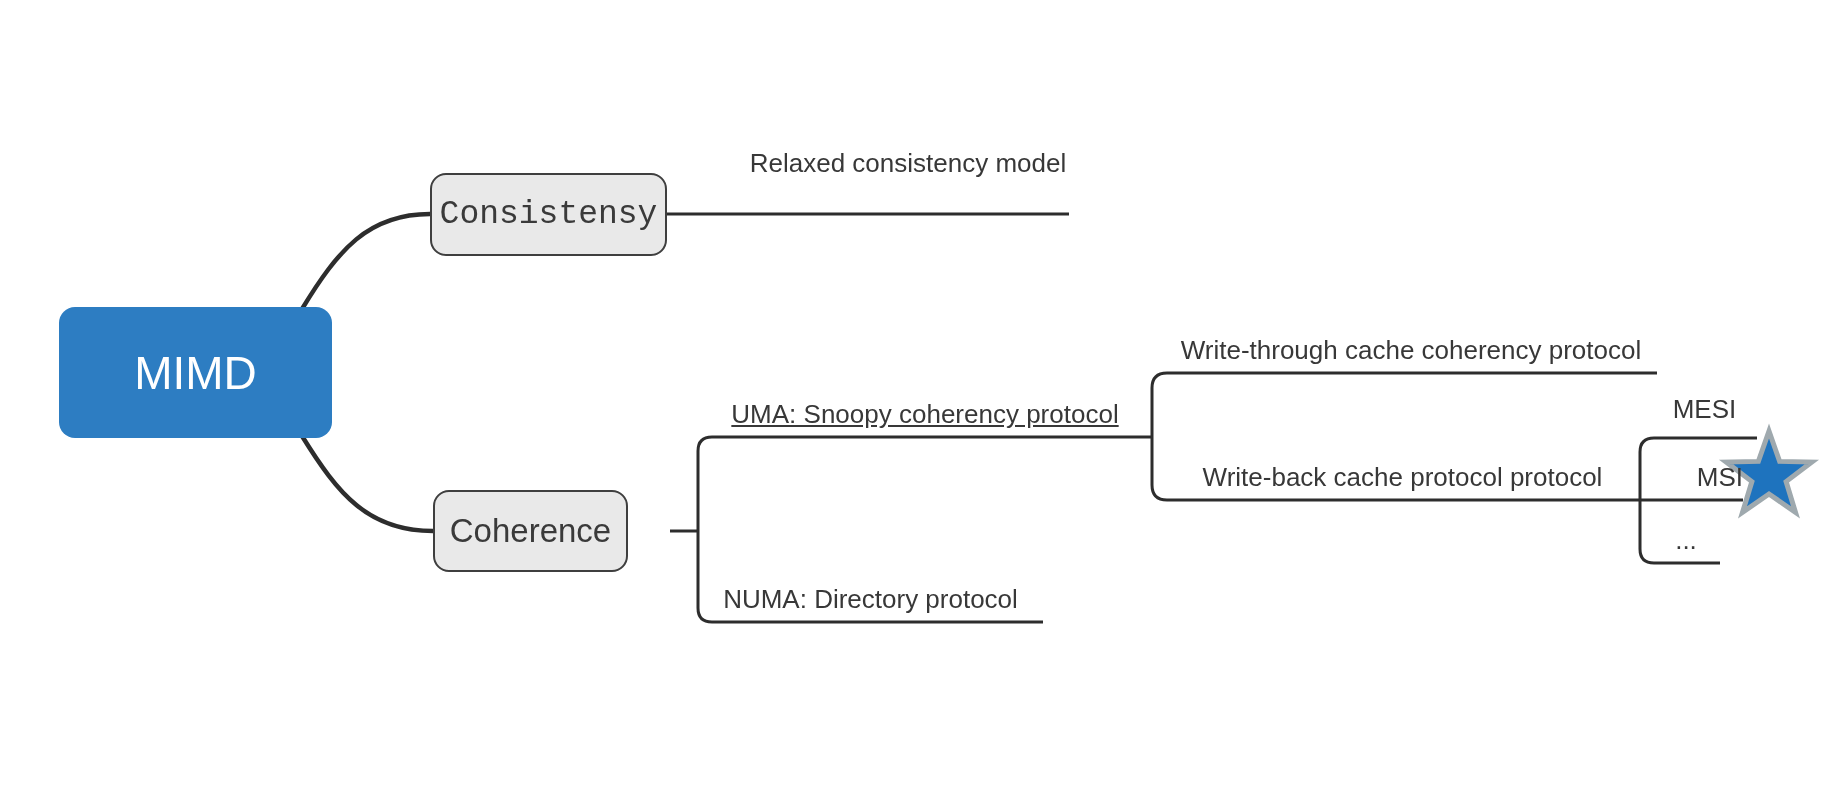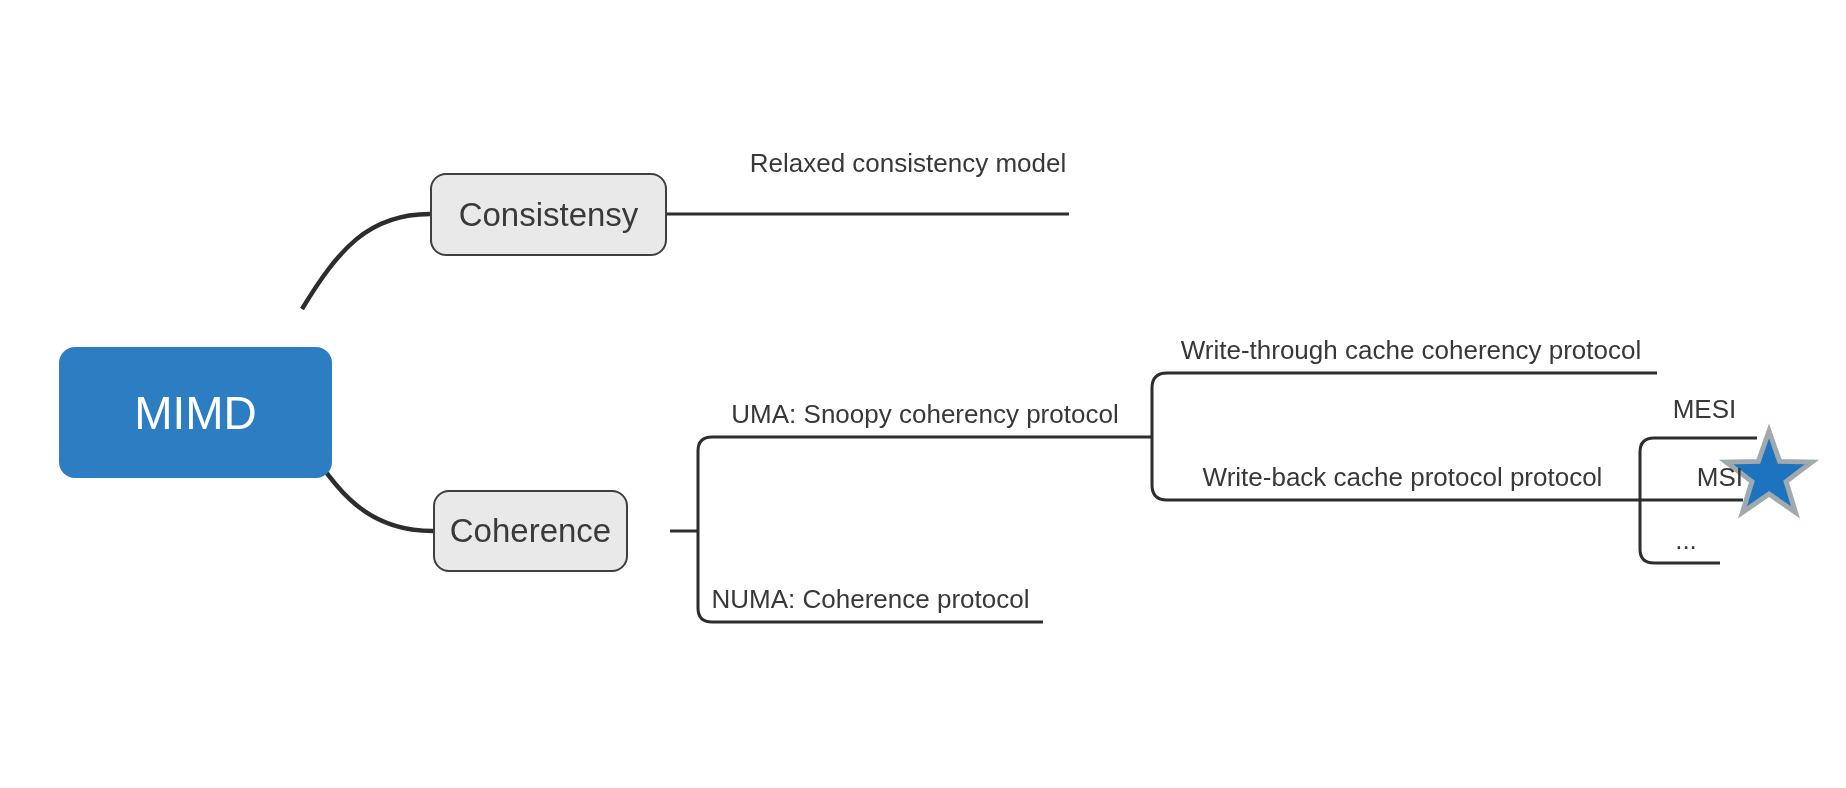--- a/index.html
+++ b/index.html
@@ -43,41 +43,40 @@
     box-sizing: border-box;
     cursor: pointer;
   }
   .node-root {
     left: 59px; top: 307px;
     width: 273px; height: 131px;
     background: #2d7dc2;
     border-radius: 16px;
     color: #ffffff;
     font-size: 46px;
-    margin-top: 40px;
   }
   .node-topic {
     background: #e9e9e9;
     border: 2.5px solid #3f3f3f;
     border-radius: 16px;
     color: #3a3a3a;
     font-size: 33px;
   }
-  .node-consistency { left: 430px; top: 173px; width: 237px; height: 83px; }
+  .node-consistency { left: 430px; top: 173px; width: 237px; height: 83px; font-family: Liberation Mono, monospace; }
   .node-coherence   { left: 433px; top: 490px; width: 195px; height: 82px; }
   .leaf {
     position: absolute;
     font-size: 26px;
     color: #383838;
     text-align: center;
     white-space: nowrap;
     cursor: pointer;
   }
   .leaf-relaxed       { left: 667px;  width: 402px; bottom: 609px; margin-left: 40px; }
-  .leaf-uma           { left: 698px;  width: 454px; bottom: 358px; }
+  .leaf-uma           { left: 698px;  width: 454px; bottom: 358px; text-decoration: underline; }
   .leaf-numa          { left: 698px;  width: 345px; bottom: 173px; }
   .leaf-write-through { left: 1165px; width: 492px; bottom: 422px; text-align: center; }
   .leaf-write-back    { left: 1165px; width: 475px; bottom: 295px; }
   .leaf-mesi          { left: 1652px; width: 105px; bottom: 363px; }
   .leaf-msi           { left: 1640px; width: 103px; bottom: 295px; text-align: right; }
   .leaf-ellipsis      { left: 1652px; width: 68px;  bottom: 232px; }
 </style>
 </head>
 <body>
 
@@ -103,21 +102,21 @@
   </div>
 
   <div class="node-box node-topic node-coherence">
     <span>Coherence</span>
   </div>
 
   <div class="leaf leaf-relaxed">Relaxed consistency model</div>
 
   <div class="leaf leaf-uma">UMA: Snoopy coherency protocol</div>
 
-  <div class="leaf leaf-numa">NUMA: Coherence protocol</div>
+  <div class="leaf leaf-numa">NUMA: Directory protocol</div>
 
   <div class="leaf leaf-write-through">Write-through cache coherency protocol</div>
 
   <div class="leaf leaf-write-back">Write-back cache protocol protocol</div>
 
   <div class="leaf leaf-mesi">MESI</div>
 
   <div class="leaf leaf-msi">MSI</div>
 
   <div class="leaf leaf-ellipsis">...</div>

